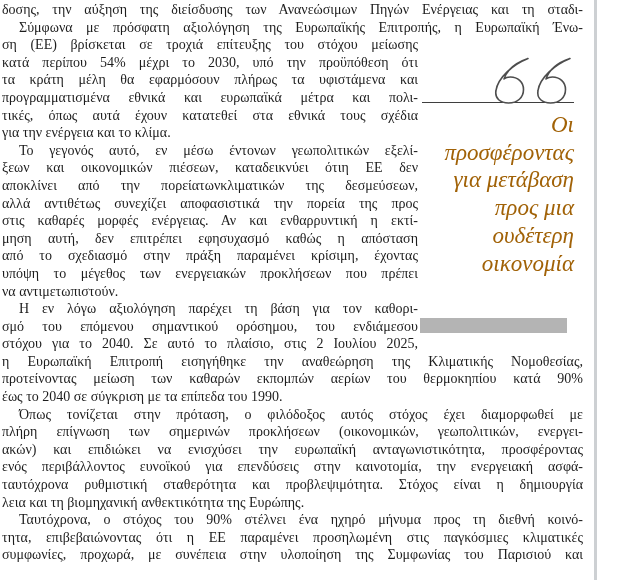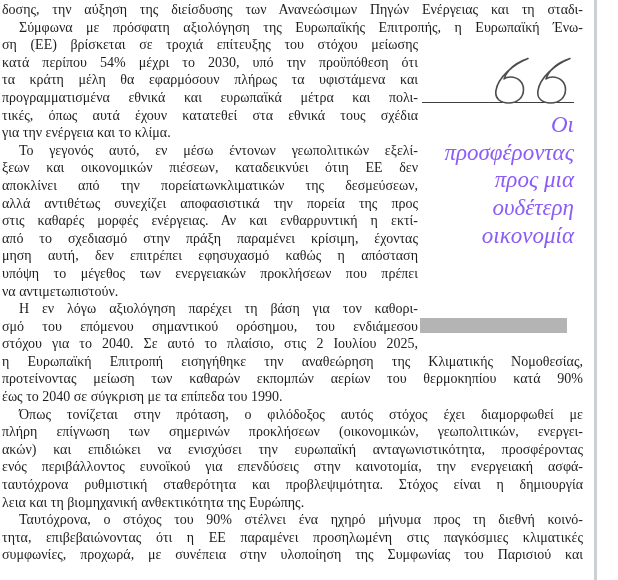--- a/index.html
+++ b/index.html
@@ -62,22 +62,22 @@
         <div class="line">κατά περίπου 54% μέχρι το 2030, υπό την προϋπόθεση ότι</div>
         <div class="line">τα κράτη μέλη θα εφαρμόσουν πλήρως τα υφιστάμενα και</div>
         <div class="line">προγραμματισμένα εθνικά και ευρωπαϊκά μέτρα και πολι-</div>
         <div class="line">τικές, όπως αυτά έχουν κατατεθεί στα εθνικά τους σχέδια</div>
         <div class="line parend">για την ενέργεια και το κλίμα.</div>
         <div class="line indent">Το γεγονός αυτό, εν μέσω έντονων γεωπολιτικών εξελί-</div>
         <div class="line">ξεων και οικονομικών πιέσεων, καταδεικνύει ότιη ΕΕ δεν</div>
         <div class="line">αποκλίνει από την πορείατωνκλιματικών της δεσμεύσεων,</div>
         <div class="line">αλλά αντιθέτως συνεχίζει αποφασιστικά την πορεία της προς</div>
         <div class="line">στις καθαρές μορφές ενέργειας. Αν και ενθαρρυντική η εκτί-</div>
+        <div class="line">μηση αυτή, δεν επιτρέπει εφησυχασμό καθώς η απόσταση</div>
         <div class="line">από το σχεδιασμό στην πράξη παραμένει κρίσιμη, έχοντας</div>
-        <div class="line">μηση αυτή, δεν επιτρέπει εφησυχασμό καθώς η απόσταση</div>
         <div class="line">υπόψη το μέγεθος των ενεργειακών προκλήσεων που πρέπει</div>
         <div class="line parend">να αντιμετωπιστούν.</div>
         <div class="line indent">Η εν λόγω αξιολόγηση παρέχει τη βάση για τον καθορι-</div>
         <div class="line">σμό του επόμενου σημαντικού ορόσημου, του ενδιάμεσου</div>
         <div class="line">στόχου για το 2040. Σε αυτό το πλαίσιο, στις 2 Ιουλίου 2025,</div>
       </div>
     <div class="seg seg-full">
         <div class="line">η Ευρωπαϊκή Επιτροπή εισηγήθηκε την αναθεώρηση της Κλιματικής Νομοθεσίας,</div>
         <div class="line">προτείνοντας μείωση των καθαρών εκπομπών αερίων του θερμοκηπίου κατά 90%</div>
         <div class="line parend">έως το 2040 σε σύγκριση με τα επίπεδα του 1990.</div>
@@ -95,23 +95,24 @@
 
   <div class="quote-rule" style="border-top-color: rgb(63, 63, 63);"></div>
 
   <svg class="quote-icon" width="84" height="47" viewBox="0 0 84 47" aria-hidden="true">
     <g id="qm-group" fill="#ffffff" stroke="#4d4d4d" stroke-width="1.6" stroke-linejoin="round">
       <path id="qm" d="M37,1.5 C22,7.5 7,20.5 5,33.5 C3.5,41.5 9.5,46 17.5,46 C26.5,46 32.5,40.5 32.5,32.5 C32.5,25 26.5,20 19.5,20 C17,20 14.5,20.8 13,22 C16,13 25,5.5 37,1.5 Z"></path>
       <use href="#qm" x="42"></use>
     </g>
   </svg>
 
-  <div class="pq-text" style="color: #8b5cf6;">
+  <div class="pq-text" style="color: #a16207;">
       <div>Οι</div>
       <div>προσφέροντας</div>
+      <div>για μετάβαση</div>
       <div>προς μια</div>
       <div>ουδέτερη</div>
       <div>οικονομία</div>
     </div>
 
   <div class="gray-bar" style="background: rgb(180, 180, 180);"></div>
 
   <div class="col-rule" style="background: rgb(205, 208, 211);"></div>
 
 </div>

